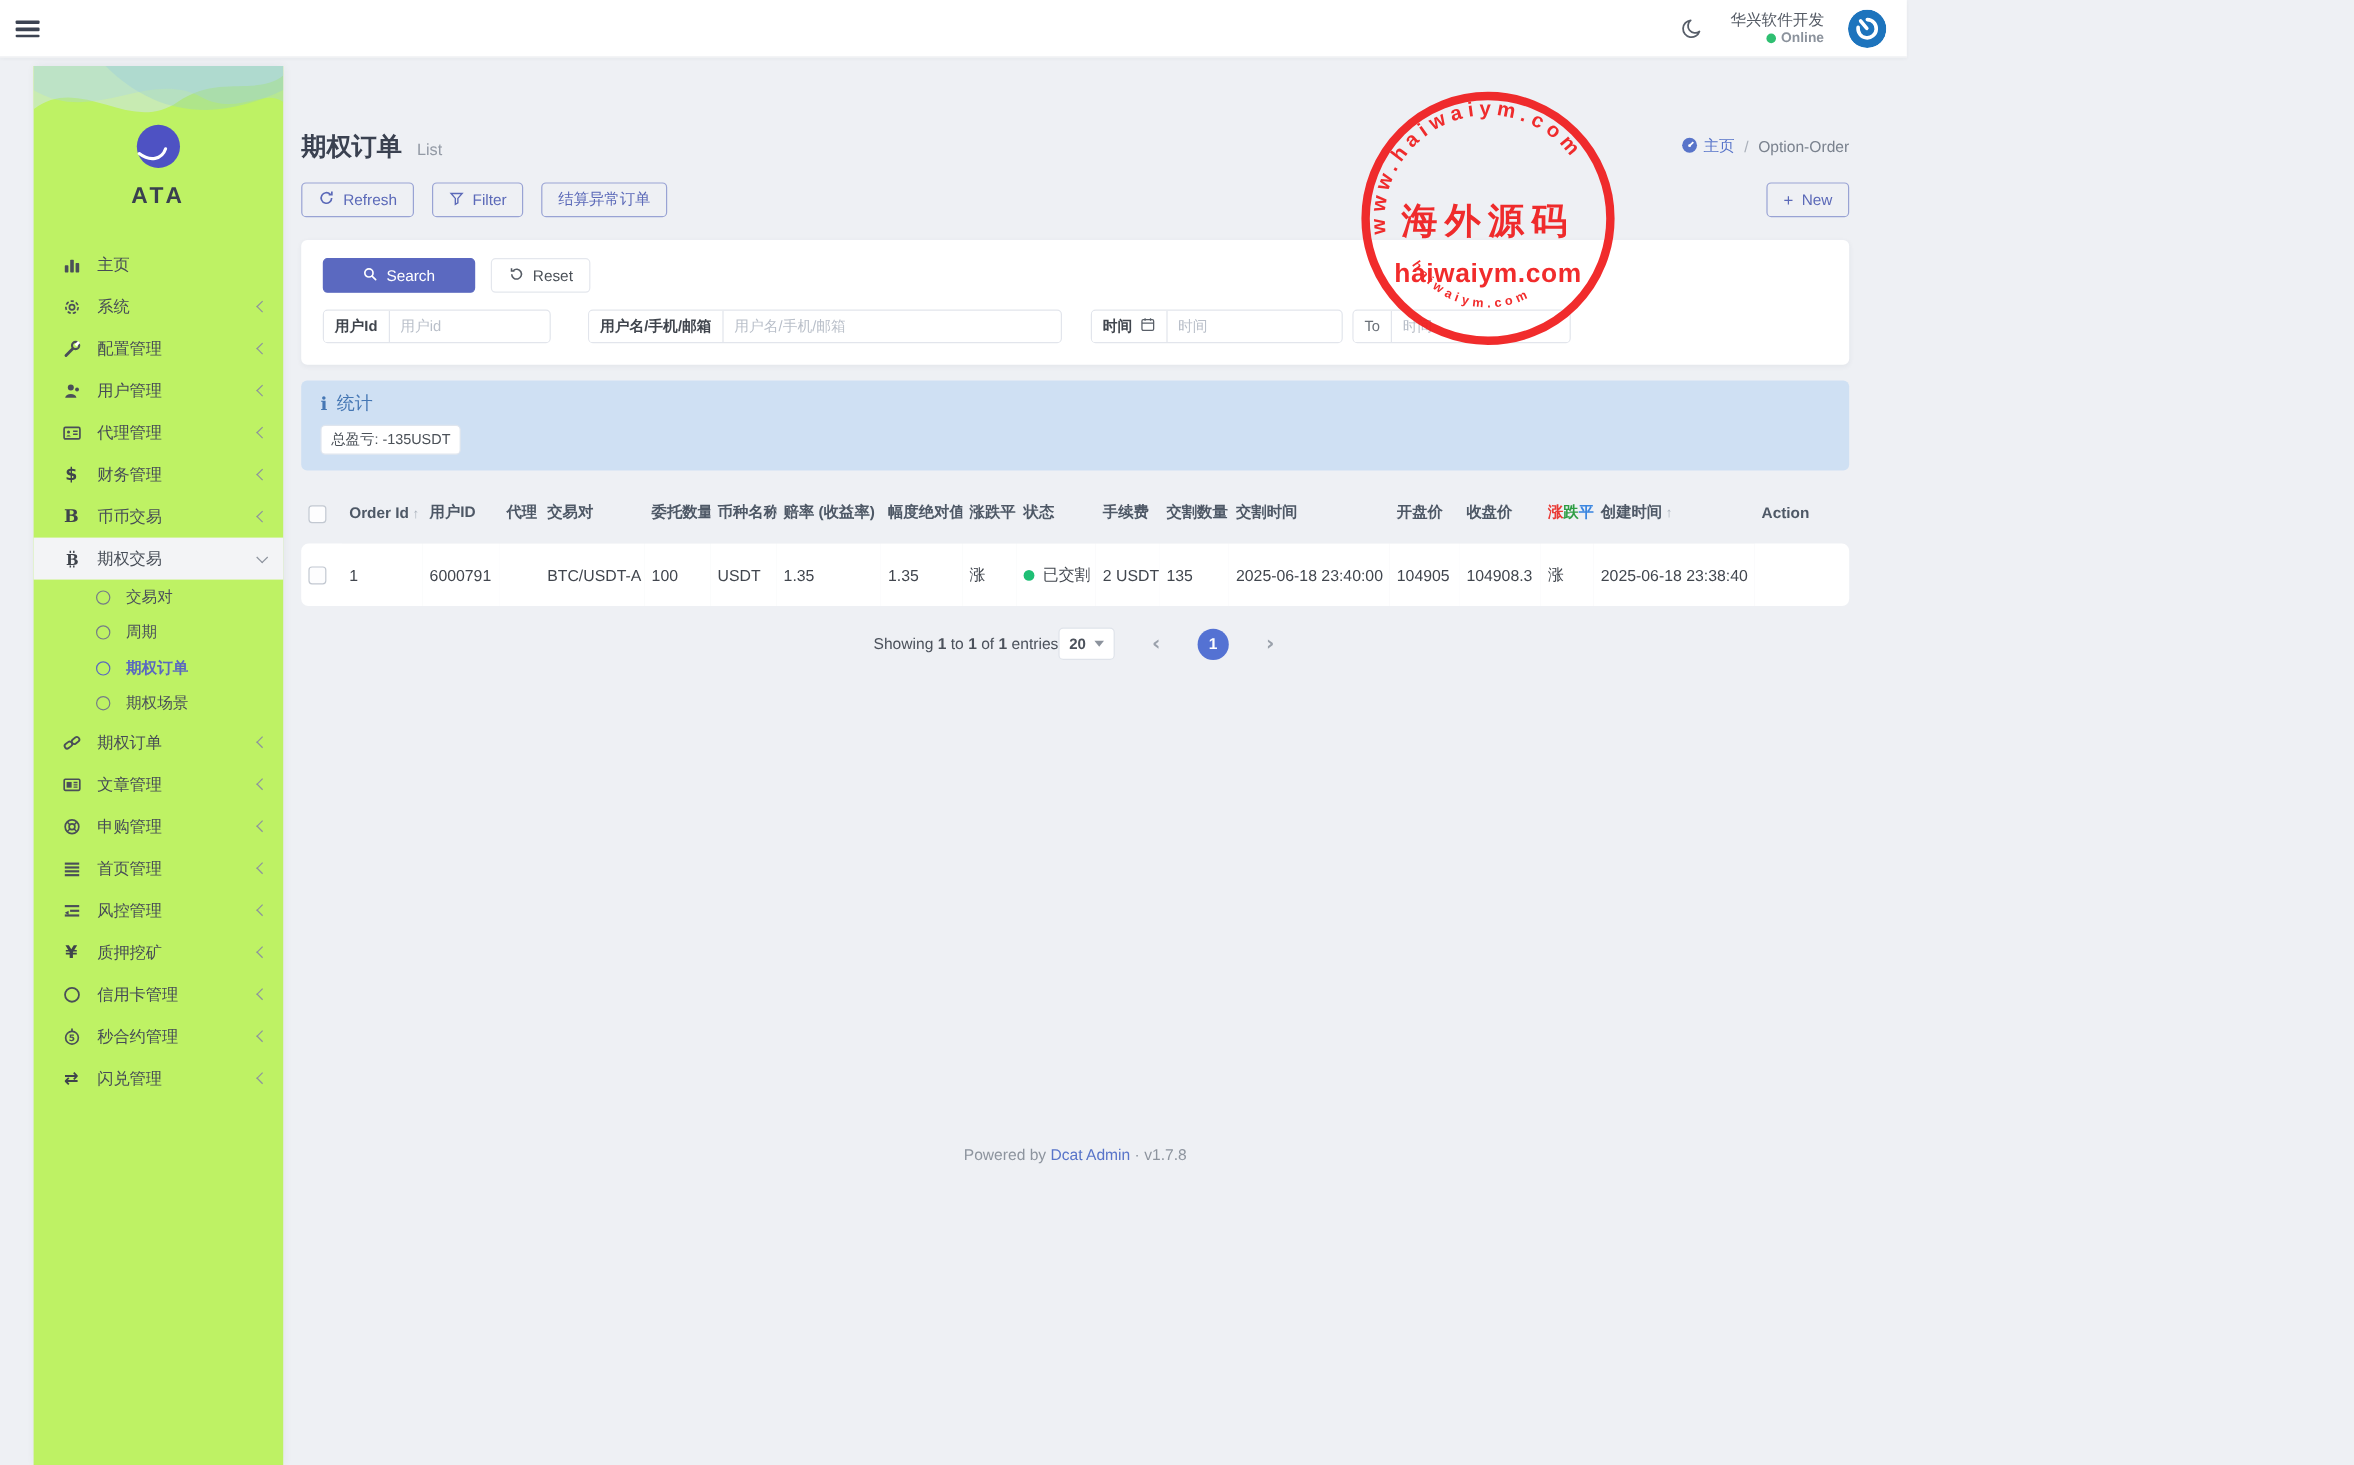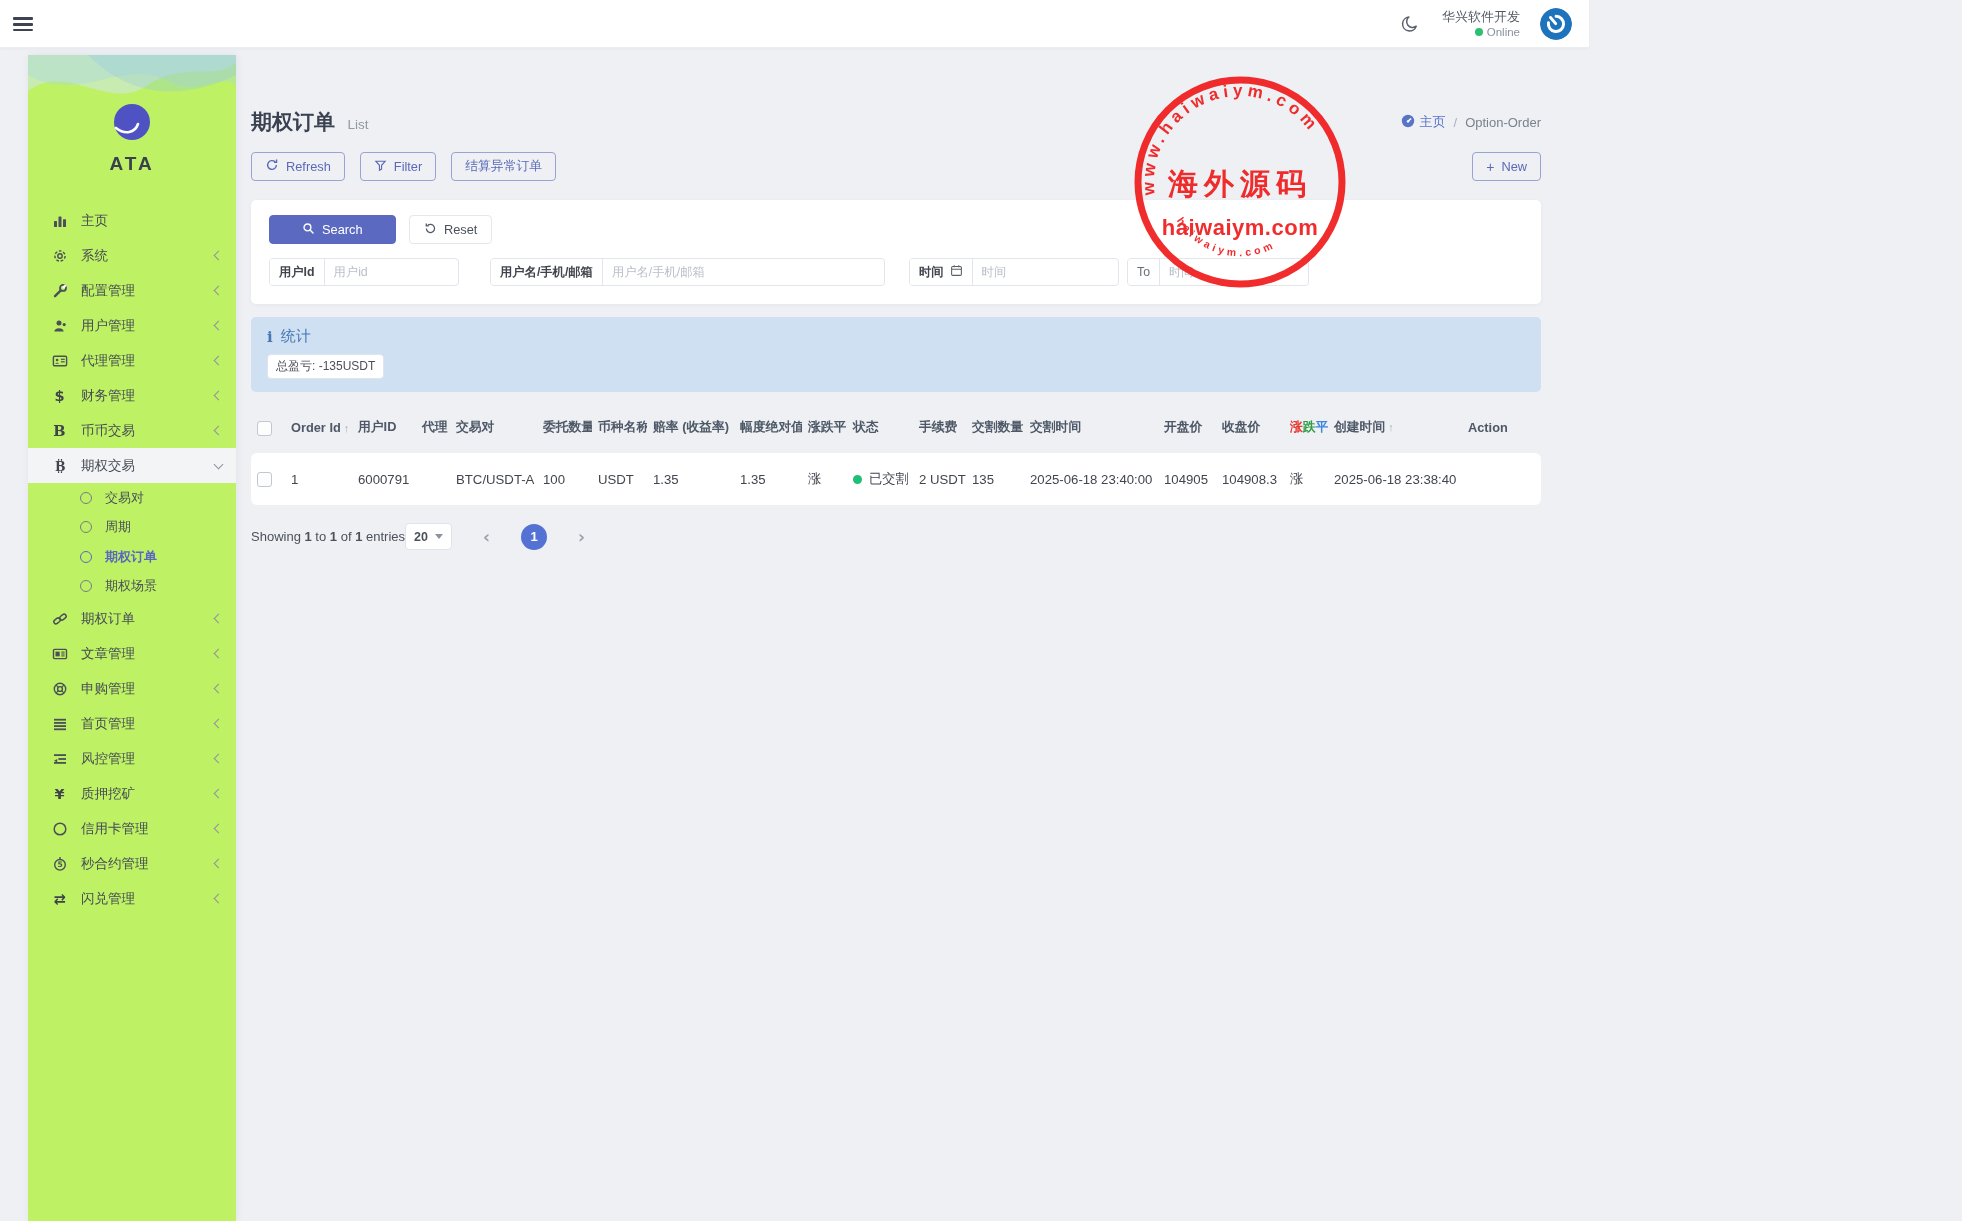--- a/index.html
+++ b/index.html
@@ -9,21 +9,21 @@
 
   
   .navbar { position:absolute; top:0; left:0; width:1589px; height:48px; background:#fff;
             border-bottom:1px solid #ecedf1; box-shadow:0 1px 3px rgba(30,40,60,.04); z-index:6; }
   .hamburger { position:absolute; left:13px; top:14px; width:20px; height:20px; cursor:pointer; }
   .hamburger i { display:block; height:2.4px; background:#3c4352; border-radius:1px; margin:3.4px 0; }
   .nav-right { position:absolute; left:1398px; top:0; height:48px; display:flex; align-items:center; gap:20px; }
   .moon-btn { width:24px; height:24px; display:flex; align-items:center; justify-content:center; cursor:pointer; }
   .user-block { text-align:right; line-height:1.25; }
   .user-name { font-size:13px; color:#555b65; }
-  .user-status { font-size:11.5px; color:#8b929c; display:flex; align-items:center; justify-content:flex-end; gap:4px; }
+  .user-status { font-size:11.5px; color:#8b929c; display:flex; align-items:center; justify-content:flex-end; gap:4px;font-weight:bold; }
   .online-dot { width:8px; height:8px; border-radius:50%; background:#2fbf71; display:inline-block; }
   .avatar { width:32px; height:32px; border-radius:50%; overflow:hidden; cursor:pointer; }
 
   
   .sidebar { position:absolute; left:28px; top:55px; width:208px; height:1166px; background:#bef264;
              box-shadow:1px 0 8px rgba(40,50,70,.07); z-index:4; }
   .side-wave { position:absolute; top:0; left:0; width:208px; height:110px; }
   .logo-wrap { position:relative; padding-top:48px; text-align:center; }
   .logo-circle { width:38px; height:38px; margin:0 auto; }
   .logo-text { margin-top:12px; font-size:19px; font-weight:bold; letter-spacing:3px; color:#39404f; }
@@ -98,21 +98,21 @@
   table.grid td:first-child { border-radius:6px 0 0 6px; }
   table.grid td:last-child { border-radius:0 6px 6px 0; }
   .cb { width:15px; height:15px; border:1.5px solid #c2c8d1; border-radius:3px; background:#fdfdfe; display:inline-block;
         vertical-align:middle; cursor:pointer; }
   .sort-arrow { color:#a8b0ba; font-size:11px; margin-left:3px; }
   .green { color:#2aa76c; }
   .status-cell { display:flex; align-items:center; gap:7px; }
   .status-dot { width:9px; height:9px; border-radius:50%; background:#1fbf75; display:inline-block; flex:none; }
   th.action-col, td.action-col { text-align:right; padding-right:14px; }
 
-  .list-footer { display:flex; justify-content:flex-start; align-items:center; margin-top:10px; }
+  .list-footer { display:flex; justify-content:center; align-items:center; margin-top:10px; }
   .showing { font-size:13px; color:#4b515b; }
   .showing b { font-weight:bold; }
   .pager { display:flex; align-items:center; gap:29px;font-weight:bold; }
   .per-page { height:27px; min-width:47px; border:1px solid #dfe3ea; border-radius:4px; background:#fff;
               display:inline-flex; align-items:center; padding:0 8px; gap:7px; font-size:12.5px; color:#4b515b; cursor:pointer; }
   .caret-down { width:0; height:0; border-left:4px solid transparent; border-right:4px solid transparent;
                 border-top:5px solid #8c939d; }
   .page-arrow { font-size:17px; color:#9aa1ab; cursor:pointer; padding:0 2px; font-family:"DejaVu Sans",sans-serif; }
   .page-current { width:26px; height:26px; border-radius:50%; background:#5472d3; color:#fff; font-size:13px;
                   display:flex; align-items:center; justify-content:center; cursor:pointer; }
@@ -605,20 +605,26 @@
           <span class="caret-down"></span>
         </span>
         <span class="page-arrow">‹</span>
         <span class="page-current">1</span>
         <span class="page-arrow">›</span>
       </div>
     </div>
 
   </div>
 
+  <div class="page-footer">
+    <span>Powered by</span>
+    <a>Dcat Admin</a>
+    <span>·</span>
+    <span>v1.7.8</span>
+  </div>
 
   <svg class="stamp" viewBox="0 0 228 228">
     <circle cx="114" cy="114" r="102" fill="none" stroke="#f01d1d" stroke-width="7"></circle>
     <defs>
       <path id="arcTop" d="M 29.3 128.9 A 86 86 0 1 1 198.7 128.9" fill="none"></path>
       <path id="arcBottom" d="M 46.9 145.3 A 74 74 0 0 0 181.1 145.3" fill="none"></path>
     </defs>
     <text font-size="17" font-weight="bold" letter-spacing="4.5">
       <textPath href="#arcTop" startOffset="2">www.haiwaiym.com</textPath>
     </text>

